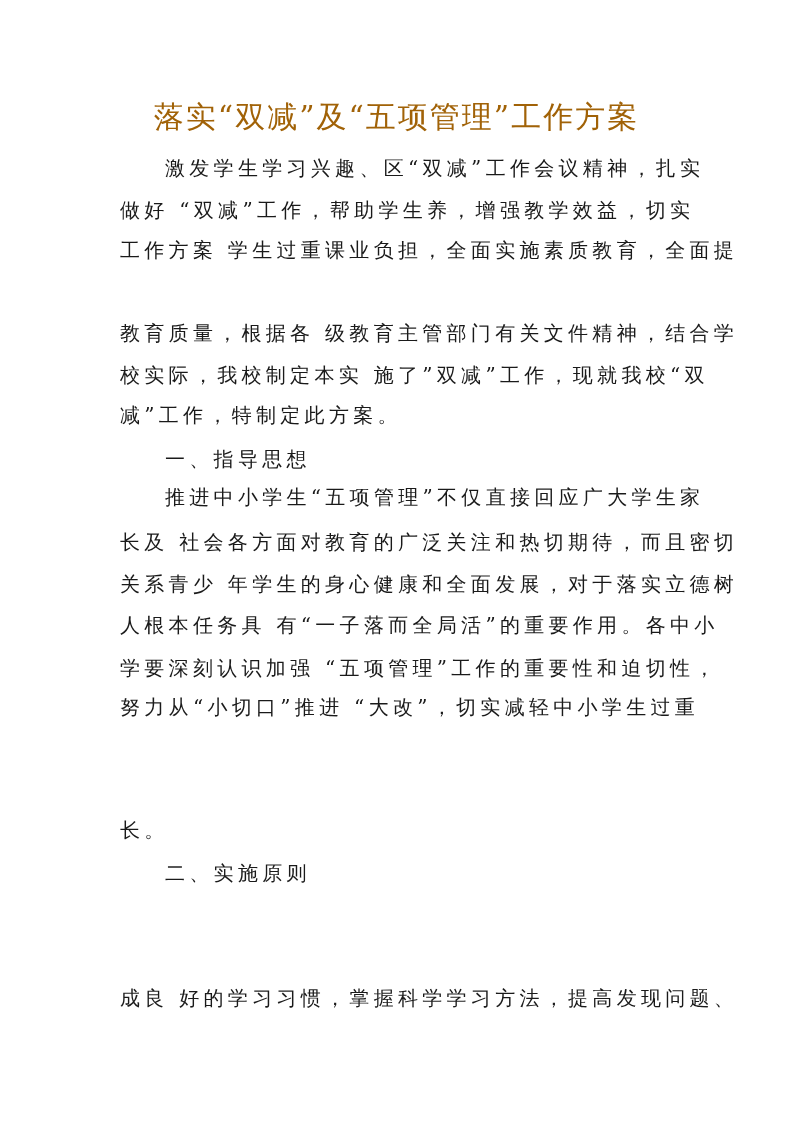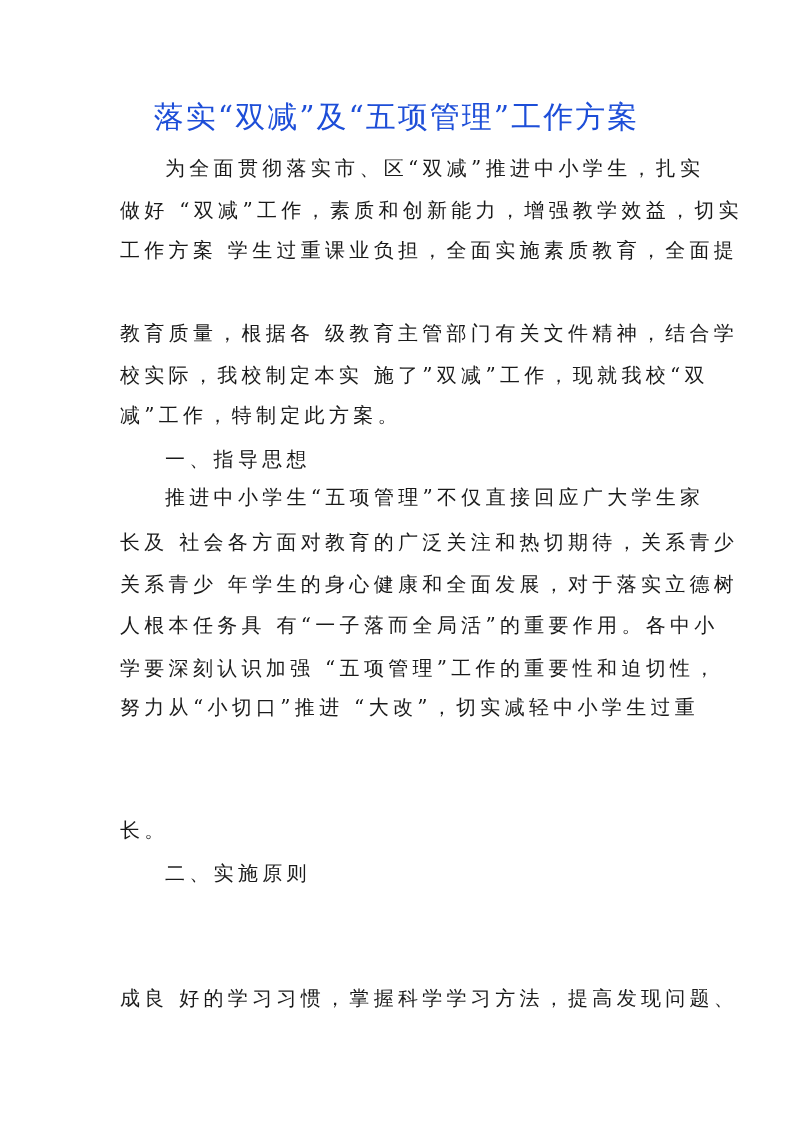--- a/index.html
+++ b/index.html
@@ -1,42 +1,42 @@
 <!DOCTYPE html>
 <html><head>
 <meta charset="utf-8">
 <style>
   html, body { margin: 0; padding: 0; background: #ffffff; }
   body { width: 793px; height: 1122px; position: relative; overflow: hidden;
          font-family: "DejaVu Serif", "Liberation Serif", serif; color: #1a1a1a; }
   .page { position: absolute; left: 0; top: 0; width: 793px; height: 1122px; background: #fff; }
   .title { position: absolute; left: 0; width: 793px; top: 97px; text-align: center;
-           font-size: 30px; line-height: 40px; letter-spacing: 2px; color: #1d4ed8; font-weight: normal; }
+           font-size: 30px; line-height: 40px; letter-spacing: 2px; color: #a16207; font-weight: normal; }
   .line { position: absolute; left: 120px; white-space: nowrap; font-size: 20px; line-height: 28px;
           letter-spacing: 4.3px; color: #1a1a1a; }
   .indent { left: 165px; }
   .sub-indent { left: 160px; }
 </style>
 </head>
 <body>
 
 <div class="page">
 
   <div class="title">落实“双减”及“五项管理”工作方案</div>
 
-  <div class="line indent" style="top:154px">为全面贯彻落实市、区“双减”推进中小学生，扎实</div>
-  <div class="line" style="top:196px">做好 “双减”工作，素质和创新能力，增强教学效益，切实</div>
+  <div class="line indent" style="top:154px">激发学生学习兴趣、区“双减”工作会议精神，扎实</div>
+  <div class="line" style="top:196px">做好 “双减”工作，帮助学生养，增强教学效益，切实</div>
   <div class="line" style="top:236px">工作方案 学生过重课业负担，全面实施素质教育，全面提</div>
   <div class="line" style="top:319px">教育质量，根据各 级教育主管部门有关文件精神，结合学</div>
   <div class="line" style="top:361px">校实际，我校制定本实 施了”双减”工作，现就我校“双</div>
   <div class="line" style="top:401px">减”工作，特制定此方案。</div>
 
   <div class="line indent" style="top:483px">推进中小学生“五项管理”不仅直接回应广大学生家</div>
   <div class="line indent" style="top:445px">一、指导思想</div>
-  <div class="line" style="top:528px">长及 社会各方面对教育的广泛关注和热切期待，关系青少</div>
+  <div class="line" style="top:528px">长及 社会各方面对教育的广泛关注和热切期待，而且密切</div>
   <div class="line" style="top:570px">关系青少 年学生的身心健康和全面发展，对于落实立德树</div>
   <div class="line" style="top:611px">人根本任务具 有“一子落而全局活”的重要作用。各中小</div>
   <div class="line" style="top:693px">努力从“小切口”推进 “大改”，切实减轻中小学生过重</div>
   <div class="line" style="top:654px">学要深刻认识加强 “五项管理”工作的重要性和迫切性，</div>
   <div class="line" style="top:816px">长。</div>
 
   <div class="line indent" style="top:859px">二、实施原则</div>
   <div class="line" style="top:984px">成良 好的学习习惯，掌握科学学习方法，提高发现问题、</div>
 
 </div>

